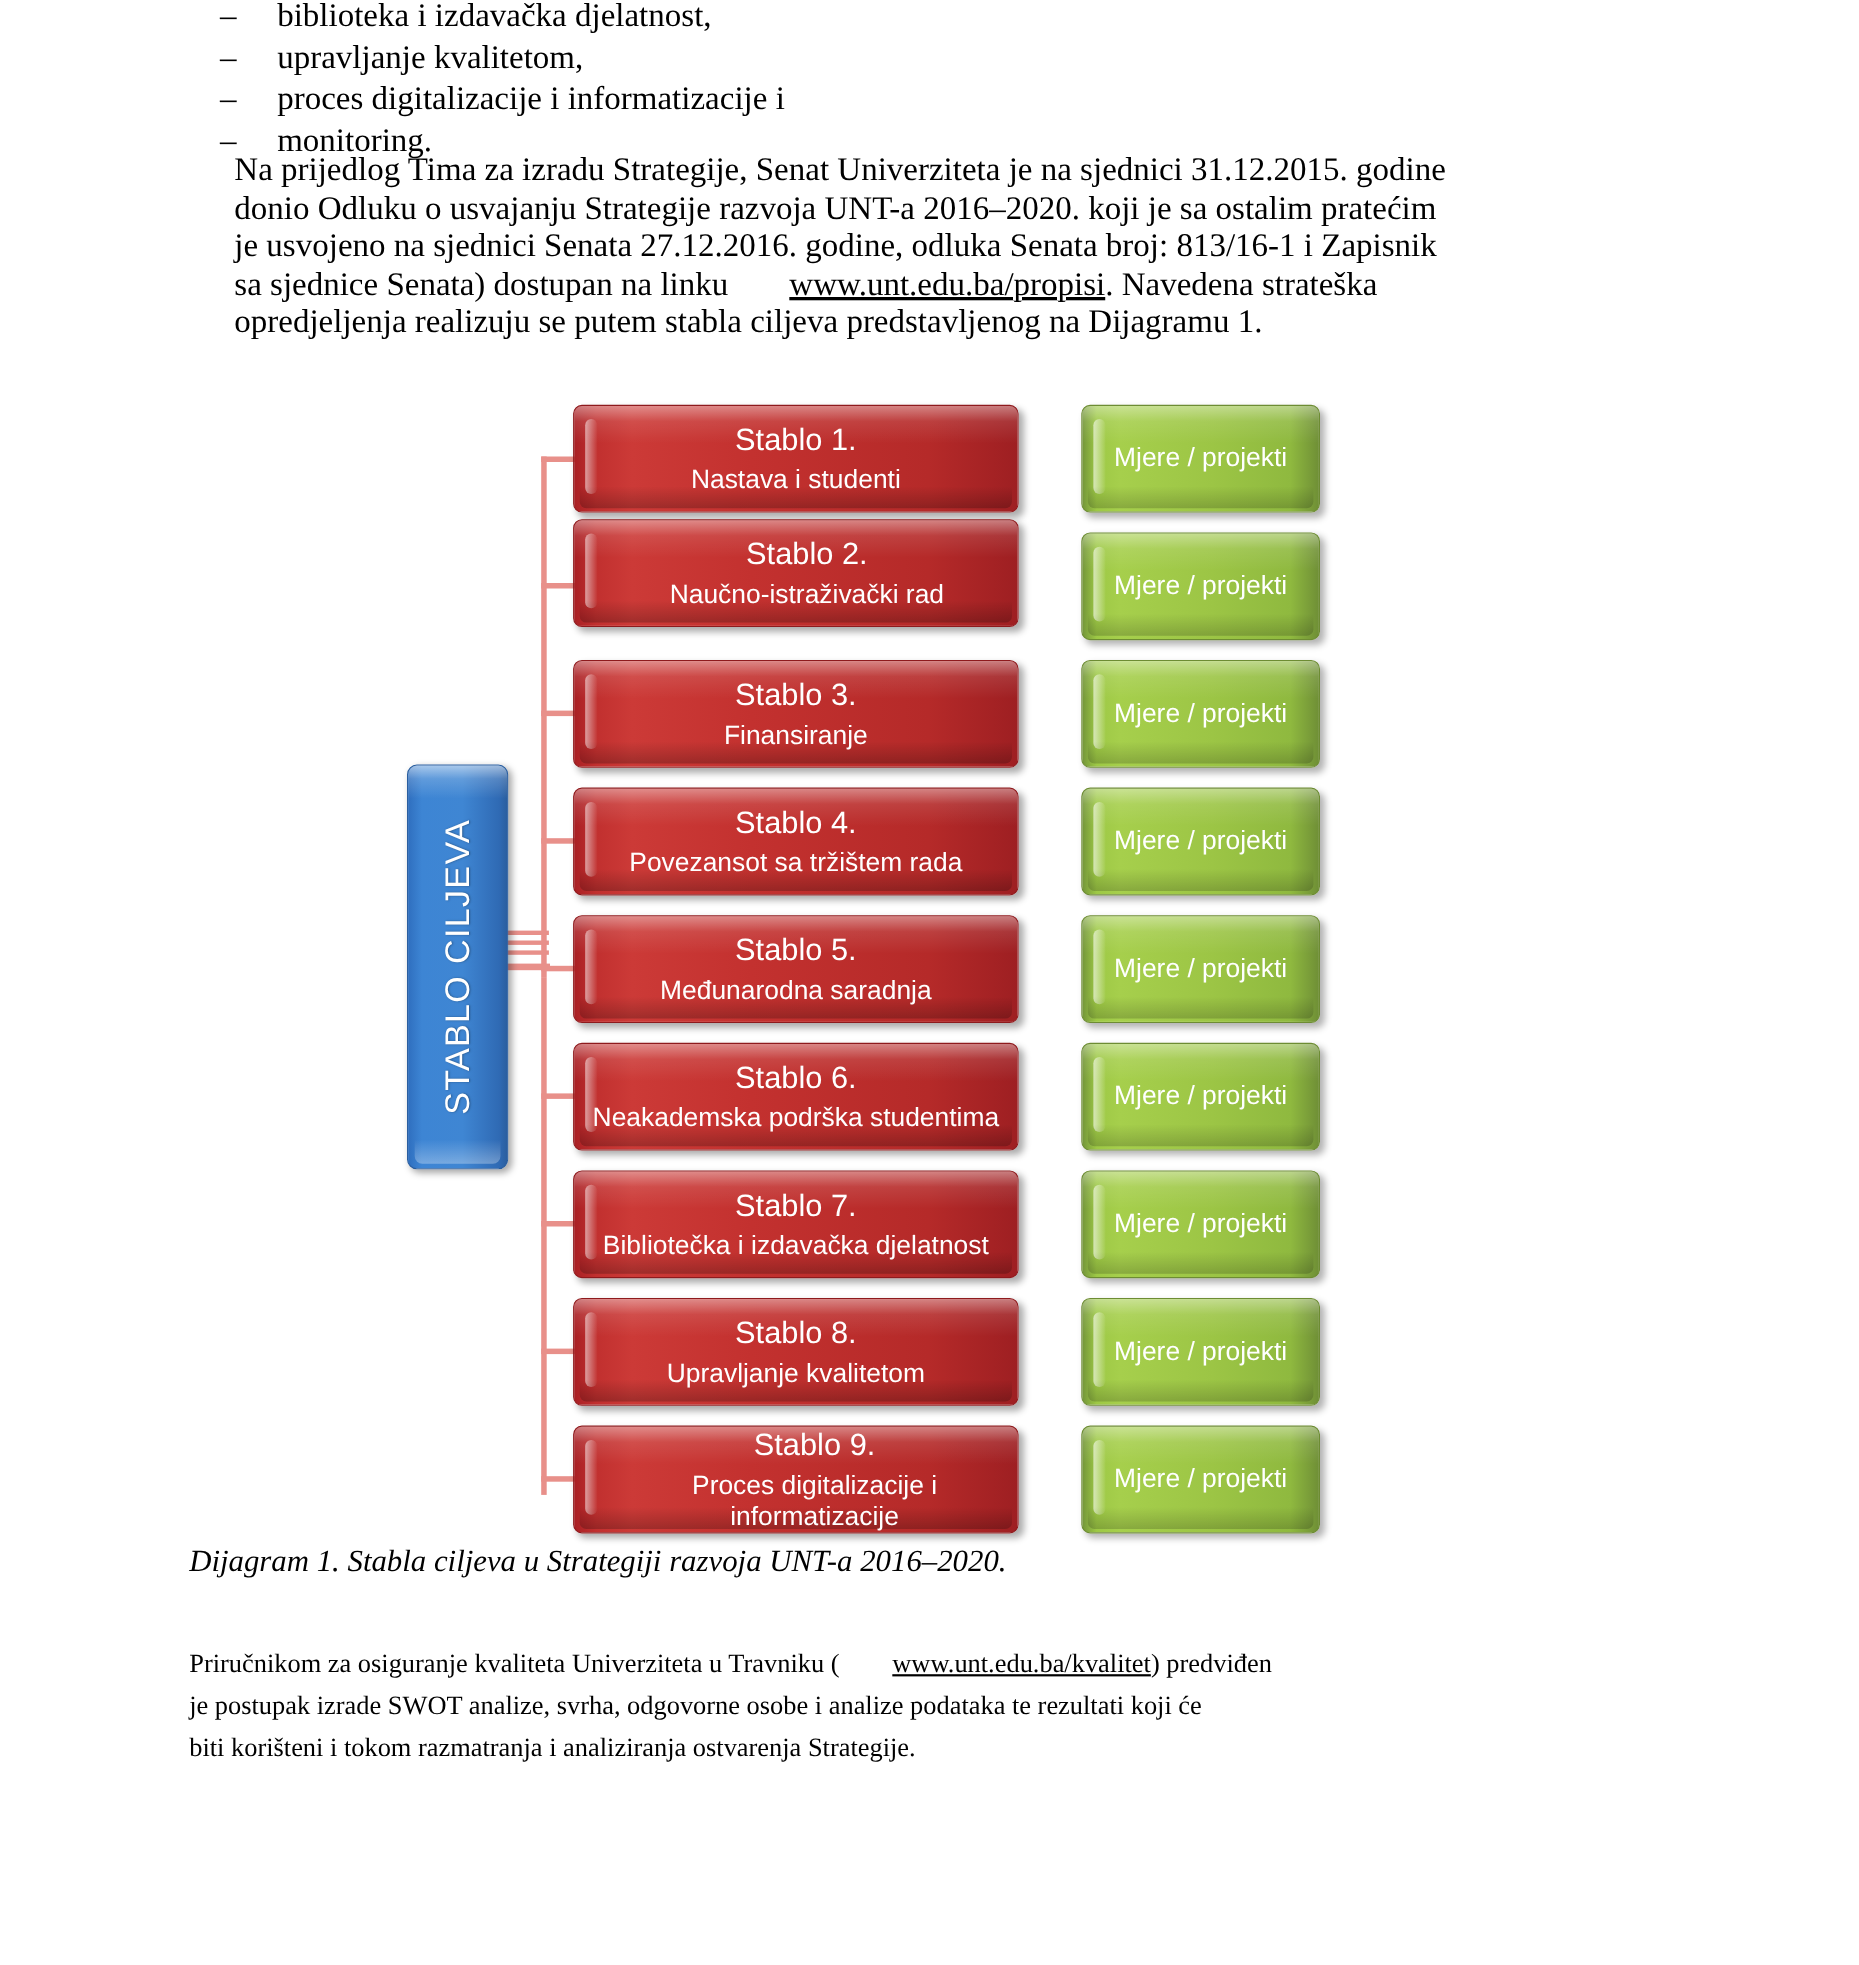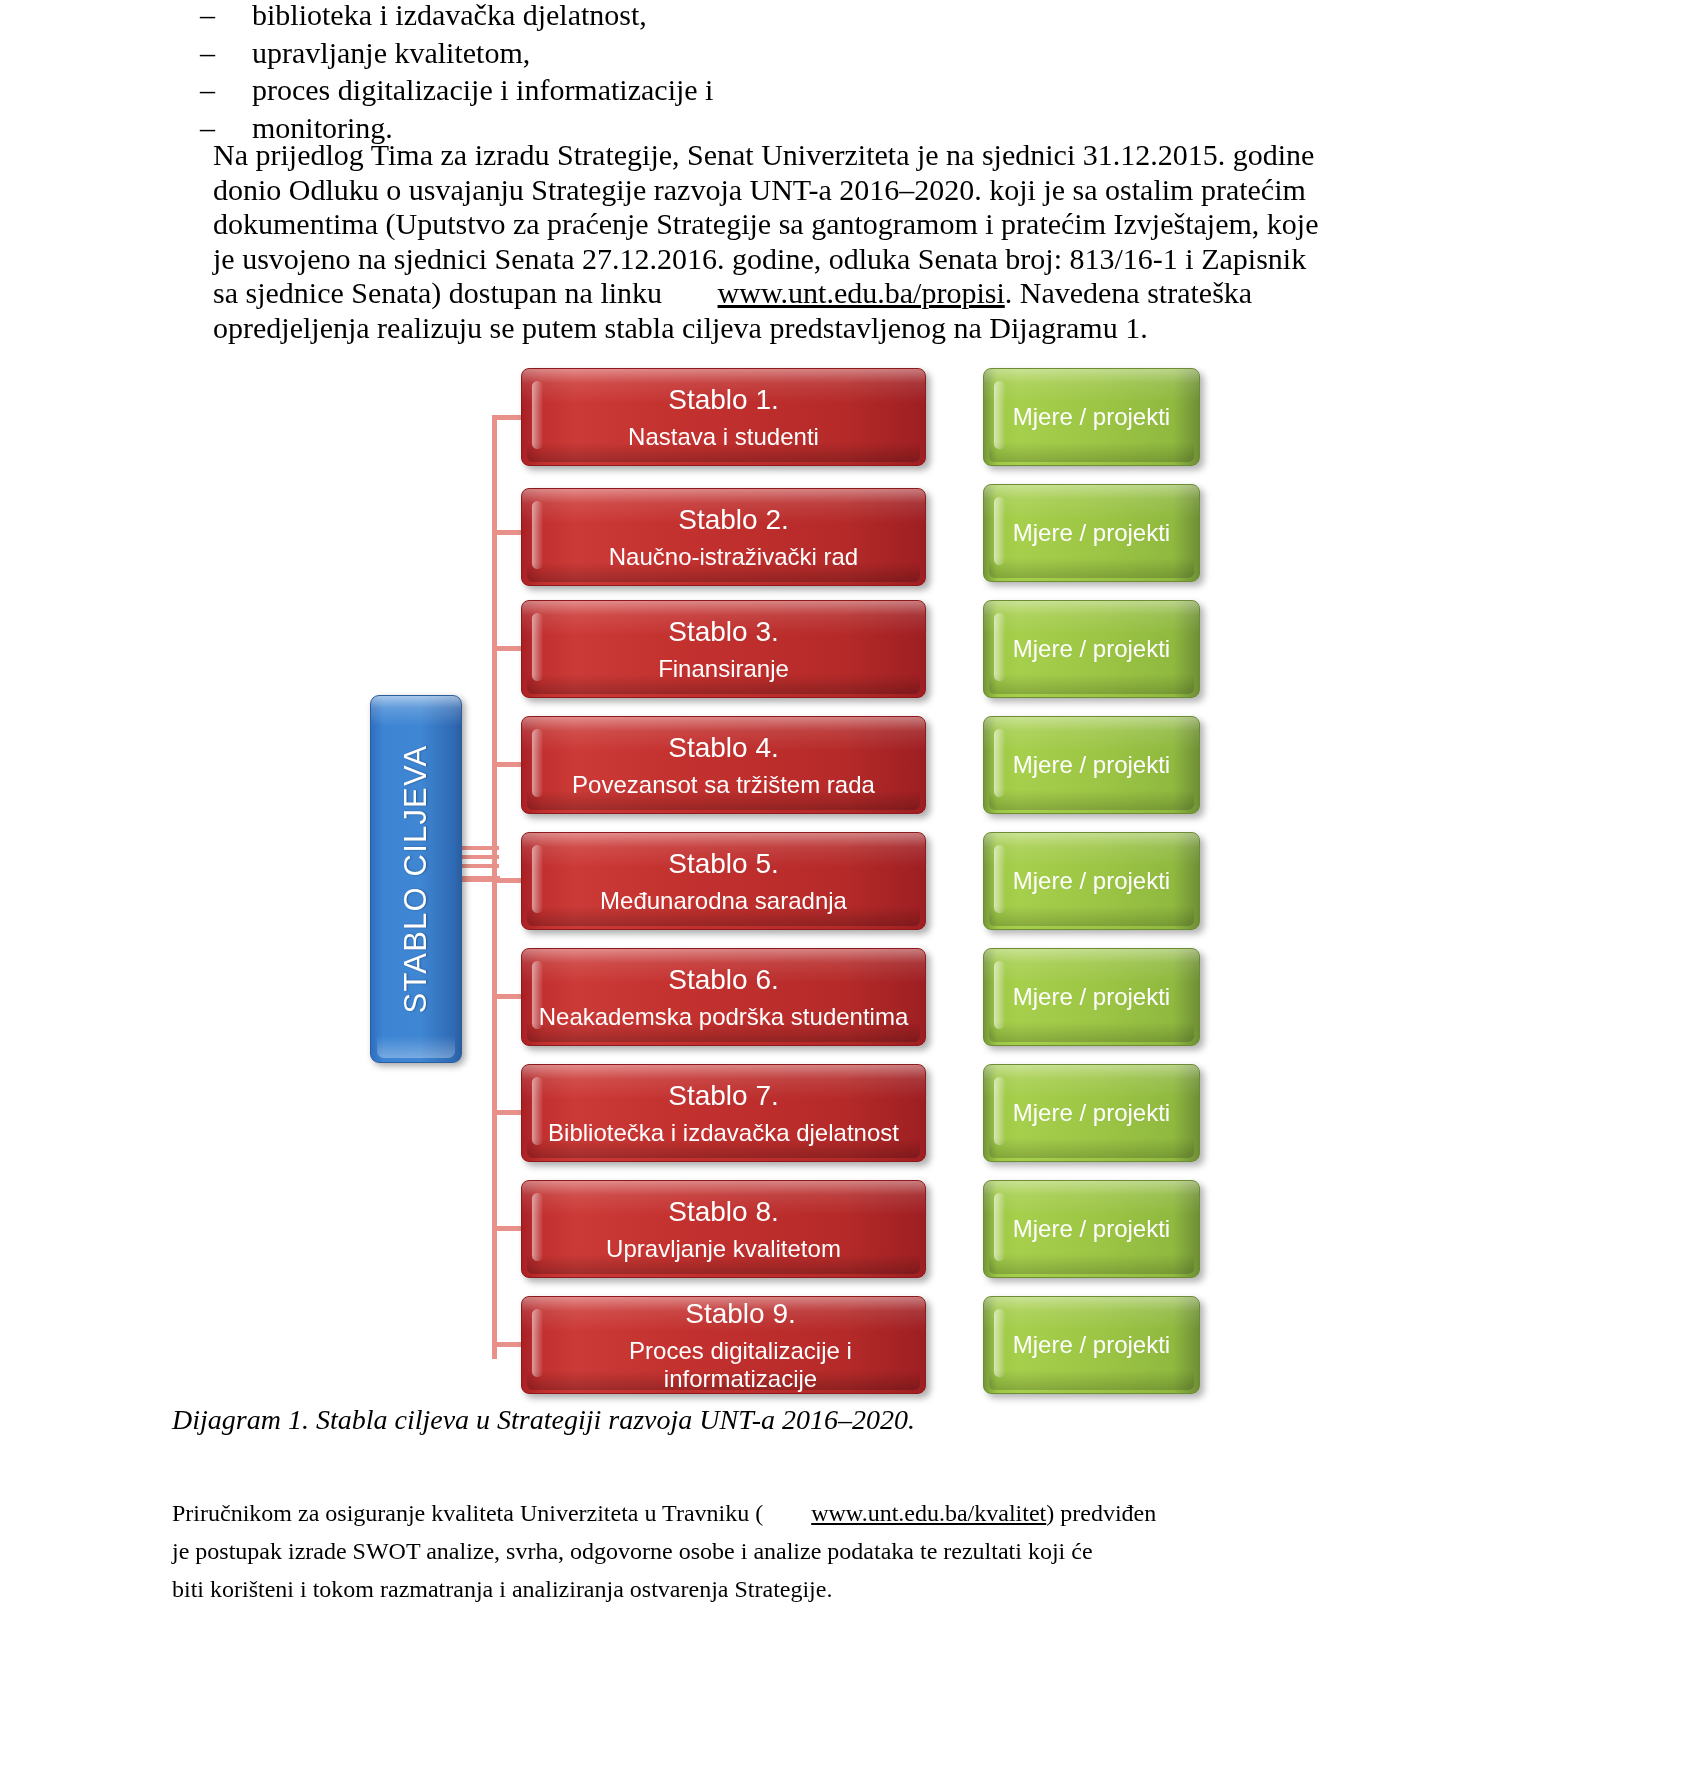--- a/index.html
+++ b/index.html
@@ -262,21 +262,20 @@
     </div>
     <div class="bullet-row">
       <span class="bullet-dash">–</span>
       <span class="bullet-text">monitoring.</span>
     </div>
   </div>
 
   <div class="para-top">
     <span class="ln">Na prijedlog Tima za izradu Strategije, Senat Univerziteta je na sjednici 31.12.2015. godine</span>
     <span class="ln">donio Odluku o usvajanju Strategije razvoja UNT-a 2016–2020. koji je sa ostalim pratećim</span>
-    <span class="ln">dokumentima (Uputstvo za praćenje Strategije sa gantogramom i pratećim Izvještajem, koje</span>
     <span class="ln">je usvojeno na sjednici Senata 27.12.2016. godine, odluka Senata broj: 813/16-1 i Zapisnik</span>
     <span class="ln"><span>sa sjednice Senata) dostupan na linku </span><span class="lnk">www.unt.edu.ba/propisi</span><span>. Navedena strateška</span></span>
     <span class="ln">opredjeljenja realizuju se putem stabla ciljeva predstavljenog na Dijagramu 1.</span>
   </div>
 
   <div class="diagram">
 
     <div class="conn-spine" style="top:63px; height:474px;"></div>
     <div class="conn-spine" style="top:537px; height:470px;"></div>
 
@@ -306,21 +305,21 @@
     <div class="conn-green" style="left:928px; top:990px;"></div>
 
     <div class="root-box">
       <span class="root-label">STABLO CILJEVA</span>
     </div>
 
     <div class="red-box" style="top:16px;">
       <span class="red-title">Stablo 1.</span>
       <span class="red-sub">Nastava i studenti</span>
     </div>
-    <div class="red-box" style="top:136px;padding-left:20px;">
+    <div class="red-box" style="top:120px;padding-left:20px;">
       <span class="red-title">Stablo 2.</span>
       <span class="red-sub">Naučno-istraživački rad</span>
     </div>
     <div class="red-box" style="top:248px;">
       <span class="red-title">Stablo 3.</span>
       <span class="red-sub">Finansiranje</span>
     </div>
     <div class="red-box" style="top:364px;">
       <span class="red-title">Stablo 4.</span>
       <span class="red-sub">Povezansot sa tržištem rada</span>

